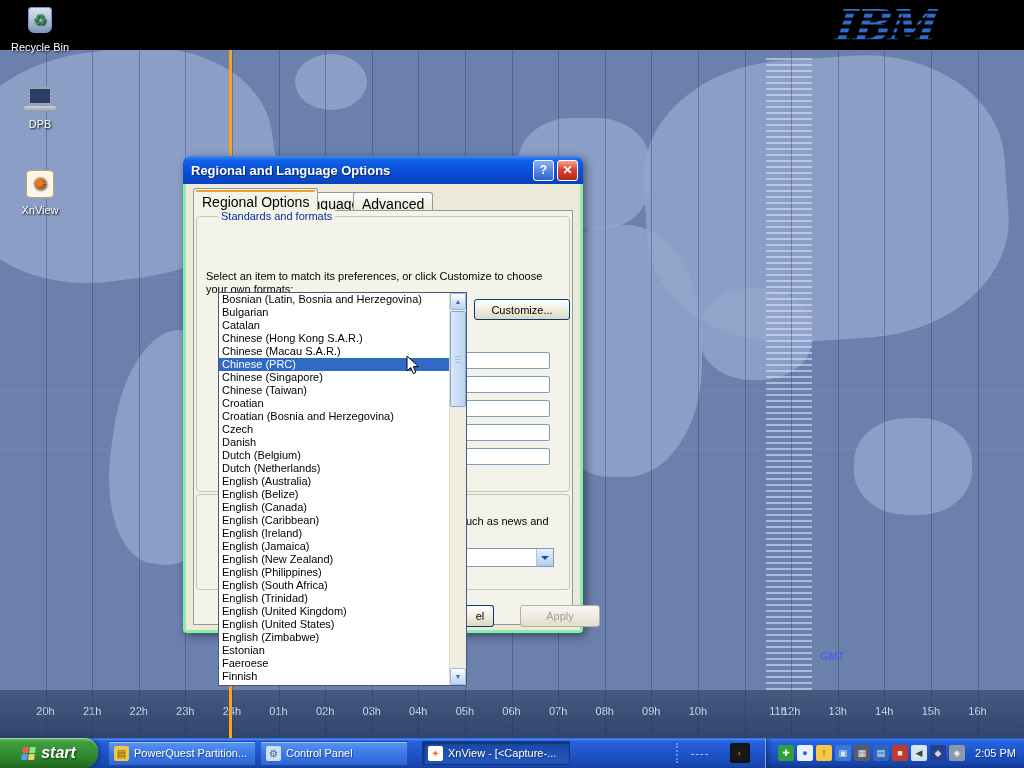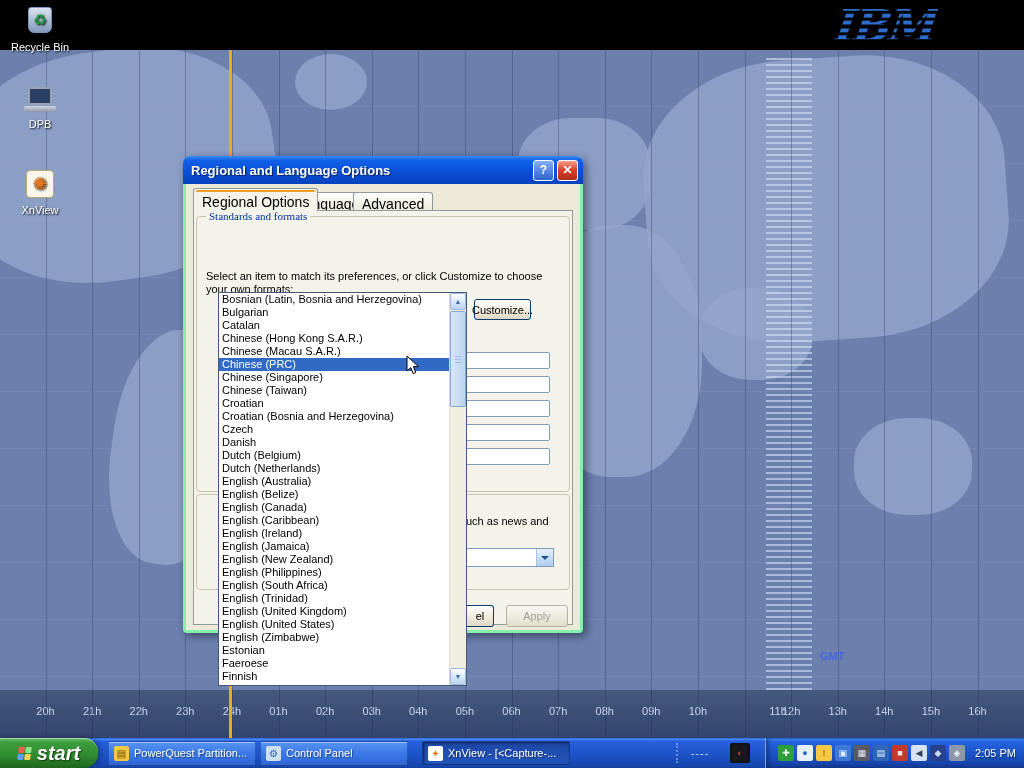--- a/index.html
+++ b/index.html
@@ -68,39 +68,39 @@
        border-bottom:none;border-radius:3px 3px 0 0;background:linear-gradient(#FDFDFB,#ECEAD8);z-index:2;}
   .tab.active{top:4px;height:23px;padding-top:5px;background:#F4F3EA;z-index:4;}
   .tab.active::before{content:"";position:absolute;left:2px;right:2px;top:1px;height:2px;background:#F0A028;border-radius:2px;}
   .tab1{left:7px;}.tab2{left:102px;}.tab3{left:167px;}
   #tab-panel{position:absolute;left:7px;top:26px;width:380px;height:415px;background:#F4F3EA;
              border:1px solid #919B9C;z-index:3;}
 
   .groupbox{position:absolute;border:1px solid #C7C5B2;border-radius:4px;z-index:5;}
   .gb1{left:10px;top:32px;width:374px;height:276px;}
   .gb2{left:10px;top:310px;width:374px;height:96px;}
-  .gb-title{position:absolute;top:-7px;left:9px;background:#F4F3EA;padding:0 3px;color:#00339C;font-family:Liberation Serif, serif;}
+  .gb-title{position:absolute;top:-7px;left:21px;background:#F4F3EA;padding:0 3px;color:#00339C;}
   .dlg-text{position:absolute;left:20px;width:346px;line-height:13px;z-index:6;}
   .t-desc{top:47px;}
   .t-instr{top:86px;}
 
   .combo{position:absolute;background:#fff;border:1px solid #7F9DB9;display:flex;align-items:stretch;z-index:6;}
   .combo-main{left:32px;top:116px;width:249px;height:20px;}
   .combo .val{flex:1;padding:2px 0 0 4px;white-space:nowrap;overflow:hidden;}
   .combo .cbtn{width:17px;border-left:1px solid #A8C4E4;border-radius:0 1px 1px 0;
                background:linear-gradient(180deg,#E6F1FD,#CBE0F8 50%,#AFCDF0);
                display:flex;align-items:center;justify-content:center;}
   .arrow-dn{width:0;height:0;border:4px solid transparent;border-top-color:#21508F;margin-top:4px;}
 
   .xp-btn{position:absolute;height:21px;border:1px solid #003C74;border-radius:3px;font-size:11px;
           background:linear-gradient(180deg,#FFFFFF,#F2EFE3 45%,#DDD8C2);
           display:flex;align-items:center;justify-content:center;z-index:6;cursor:default;}
-  .btn-customize{left:288px;top:115px;width:57px;}
+  .btn-customize{left:288px;top:115px;width:96px;}
   .btn-cancel-frag{left:281px;top:421px;width:27px;height:22px;border-left:none;border-radius:0 3px 3px 0;}
-  .btn-apply{left:320px;top:421px;width:62px;height:22px;border-color:#B5B2A4;color:#A3A198;
+  .btn-apply{left:334px;top:421px;width:80px;height:22px;border-color:#B5B2A4;color:#A3A198;
              background:linear-gradient(180deg,#F8F7F2,#EFEDE1 45%,#E2DECC);}
 
   .sample-box{position:absolute;left:124px;width:240px;height:17px;background:#fff;
               border:1px solid #7F9DB9;border-radius:2px;z-index:6;}
   .loc-frag-text{position:absolute;left:280px;top:331px;z-index:6;}
   .combo-loc{left:280px;top:364px;width:88px;height:19px;}
 
   
   #dropdown{position:absolute;left:218px;top:292px;width:249px;height:394px;background:#fff;
             border:1px solid #44597C;z-index:20;display:flex;}
@@ -121,21 +121,21 @@
   
   #cursor{position:absolute;left:406px;top:355px;z-index:60;}
 
   
   #taskbar{position:absolute;left:0;bottom:0;width:1024px;height:30px;z-index:40;display:flex;align-items:center;
            background:linear-gradient(180deg,#2B66E0 0%,#4486F5 5%,#2761DE 10%,#1E53C8 55%,#1646AC 95%,#123E9A 100%);}
   #start-btn{height:30px;width:98px;flex:0 0 auto;border-radius:0 14px 14px 0;cursor:default;
              background:linear-gradient(180deg,#6CC16C 0%,#3E9E3E 14%,#2F8A2F 60%,#1F661F 100%);
              box-shadow:2px 0 5px rgba(0,0,0,.35), inset 0 1px 0 rgba(255,255,255,.4);
              display:flex;align-items:center;justify-content:center;gap:6px;
-             color:#fff;font-weight:bold;font-style:italic;font-size:20px;text-shadow:1px 1px 2px rgba(0,0,0,.6);}
+             color:#fff;font-weight:bold;font-style:italic;font-size:16px;text-shadow:1px 1px 2px rgba(0,0,0,.6);}
   .flag{display:grid;grid-template-columns:6px 6px;grid-gap:1px;transform:skewX(-8deg);}
   .flag i{height:6px;border-radius:1px;display:block;}
   .fr{background:#F25C4C;}.fg{background:#8CE68C;}.fb{background:#5C9CF5;}.fy{background:#F7D45C;}
   #task-buttons{display:flex;gap:4px;margin-left:10px;}
   .task-btn{width:148px;height:24px;border-radius:2px;border:1px solid rgba(0,20,80,.35);padding:0 5px;
             background:linear-gradient(180deg,#5795F2,#3C79E8 50%,#3068D6);
             box-shadow:inset 0 1px 0 rgba(255,255,255,.45);display:flex;align-items:center;gap:5px;
             color:#fff;font-size:11px;cursor:default;}
   .task-btn.gap-before{margin-left:10px;}
   .task-btn.active{background:linear-gradient(180deg,#1B47A6,#2456BC);

